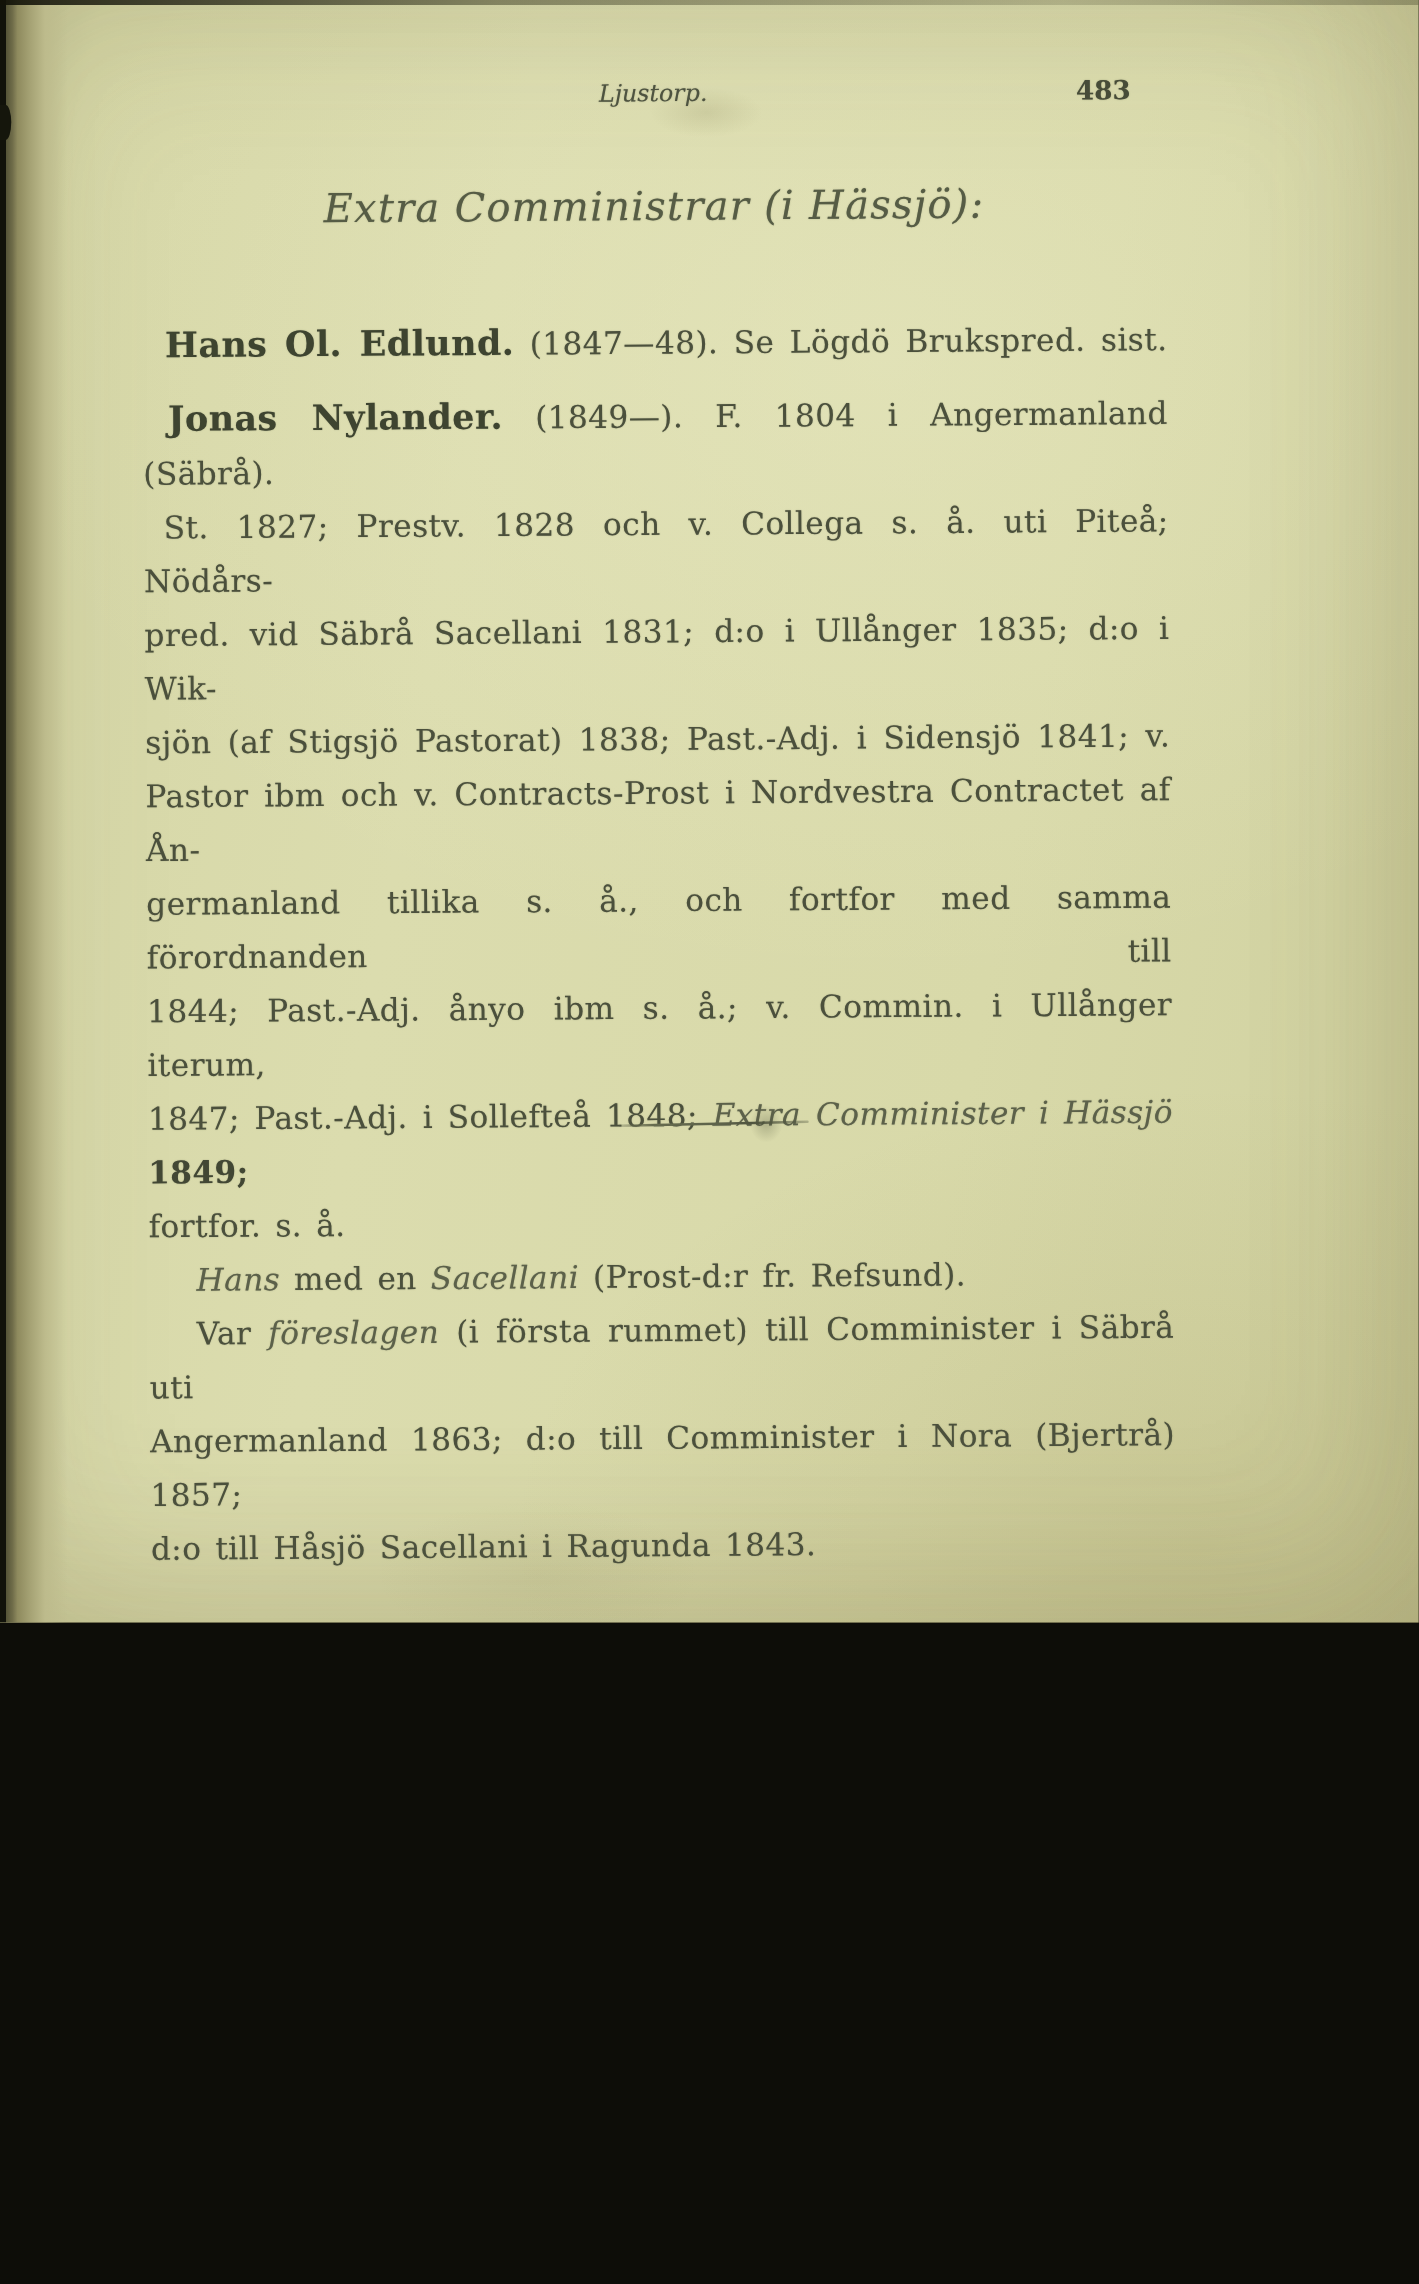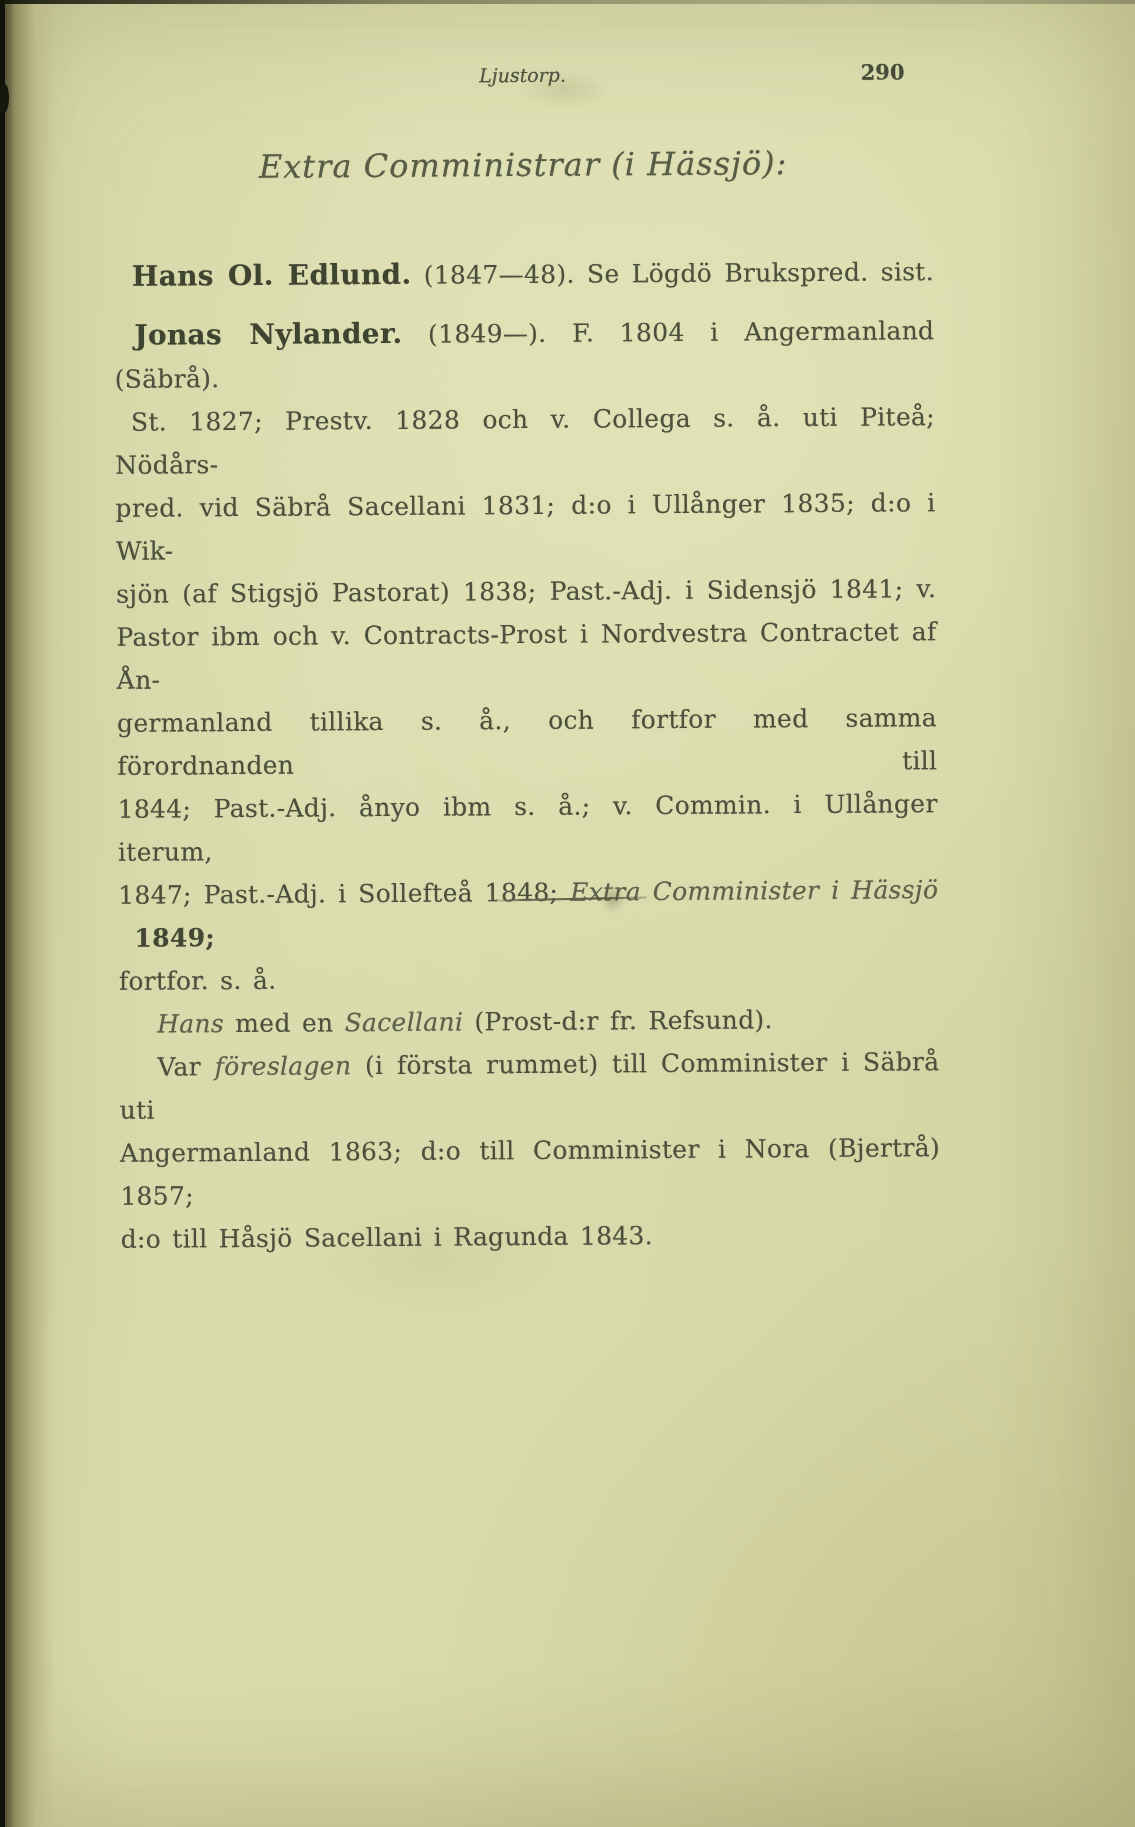--- a/index.html
+++ b/index.html
@@ -4,21 +4,21 @@
 <style>
   html, body {
     margin: 0; padding: 0;
     width: 1135px; height: 1827px;
     background: #0d0d08;
     overflow: hidden;
     font-family: "DejaVu Serif", "Liberation Serif", serif;
   }
   .page {
     position: relative;
-    width: 1135px; height: 1827px;
+    width: 1135px; height: 1298px;
     background:
       radial-gradient(90% 55% at 62% 22%, rgba(240,240,205,0.35), rgba(240,240,205,0) 70%),
       radial-gradient(70% 40% at 85% 95%, rgba(150,140,80,0.18), rgba(150,140,80,0) 70%),
       linear-gradient(100deg, #c8c99c 0%, #d6d7a7 6%, #dbdcae 32%, #d8d9a9 68%, #d0d1a0 100%);
     box-shadow: inset 0 0 140px rgba(95,92,45,0.20), inset -30px -50px 120px rgba(120,110,60,0.12);
     overflow: hidden;
   }
   
   .gutter {
     position: absolute; left: 0; top: 0; width: 54px; height: 100%;
@@ -81,21 +81,21 @@
     letter-spacing: 0.3px;
     word-spacing: 3px;
     text-shadow: 0 0 1px rgba(75,80,60,0.45);
   }
   .line { display: block; width: 100%; line-height: 43px; white-space: normal; }
   .line.just { text-align: justify; text-align-last: justify; }
   .line.left { text-align: left; }
   .seg-normal { color: #4b503c; }
   .seg-name   { font-weight: bold; font-size: 28px; color: #3e4430; }
   .seg-italic { font-style: italic; color: #5c614a; }
-  .seg-bold   { font-weight: bold; color: #424734; margin-left: 16px; }
+  .seg-bold   { font-weight: bold; color: #424734; }
 
   .divider-rule {
     position: absolute; left: 495px; top: 898px; width: 152px; height: 2px;
     background: linear-gradient(90deg, rgba(90,95,70,0.25), #666b4e 18%, #5d624a 55%, #4f543e 70%, rgba(90,95,70,0.35));
     transform: rotate(-1.2deg);
     border-radius: 2px;
   }
   .divider-smudge {
     position: absolute; left: 600px; top: 884px; width: 26px; height: 30px;
     background: radial-gradient(50% 50% at 50% 50%, rgba(80,85,60,0.30), rgba(80,85,60,0));
@@ -106,21 +106,21 @@
 
 <div class="page" style="--paper: #d8d9a9; --ink: #4b503c;">
   <div class="gutter"></div>
   <div class="top-edge"></div>
   <div class="binding-notch"></div>
   <div class="stain-a"></div>
   <div class="stain-b"></div>
 
   <div class="textblock">
     <div class="running-header">Ljustorp.</div>
-    <div class="page-number">290</div>
+    <div class="page-number">483</div>
     <div class="section-title">Extra Comministrar (i Hässjö):</div>
     <div class="body-text">
         <div class="line just" style="text-indent: 18px;"><span class="seg-name">Hans Ol. Edlund.</span><span class="seg-normal"> (1847—48). </span><span class="seg-normal">Se Lögdö Brukspred. sist.</span></div>
         <div class="line just" style="text-indent: 20px; margin-top: 15px;"><span class="seg-name">Jonas Nylander.</span><span class="seg-normal"> (1849—). </span><span class="seg-normal">F. 1804 i Angermanland (Säbrå).</span></div>
         <div class="line just" style="text-indent: 16px;"><span class="seg-normal">St. 1827; Prestv. 1828 och v. Collega s. å. uti Piteå; Nödårs-</span></div>
         <div class="line just"><span class="seg-normal">pred. vid Säbrå Sacellani 1831; d:o i Ullånger 1835; d:o i Wik-</span></div>
         <div class="line just"><span class="seg-normal">sjön (af Stigsjö Pastorat) 1838; Past.-Adj. i Sidensjö 1841; v.</span></div>
         <div class="line just"><span class="seg-normal">Pastor ibm och v. Contracts-Prost i Nordvestra Contractet af Ån-</span></div>
         <div class="line just"><span class="seg-normal">germanland tillika s. å., och fortfor med samma förordnanden till</span></div>
         <div class="line just"><span class="seg-normal">1844; Past.-Adj. ånyo ibm s. å.; v. Commin. i Ullånger iterum,</span></div>

